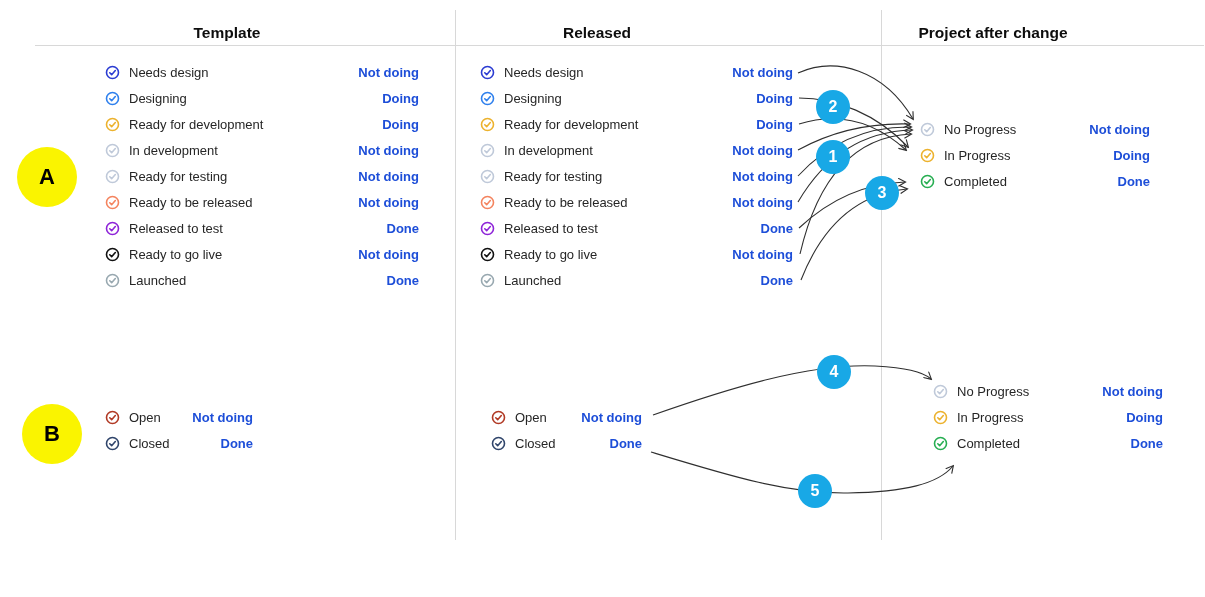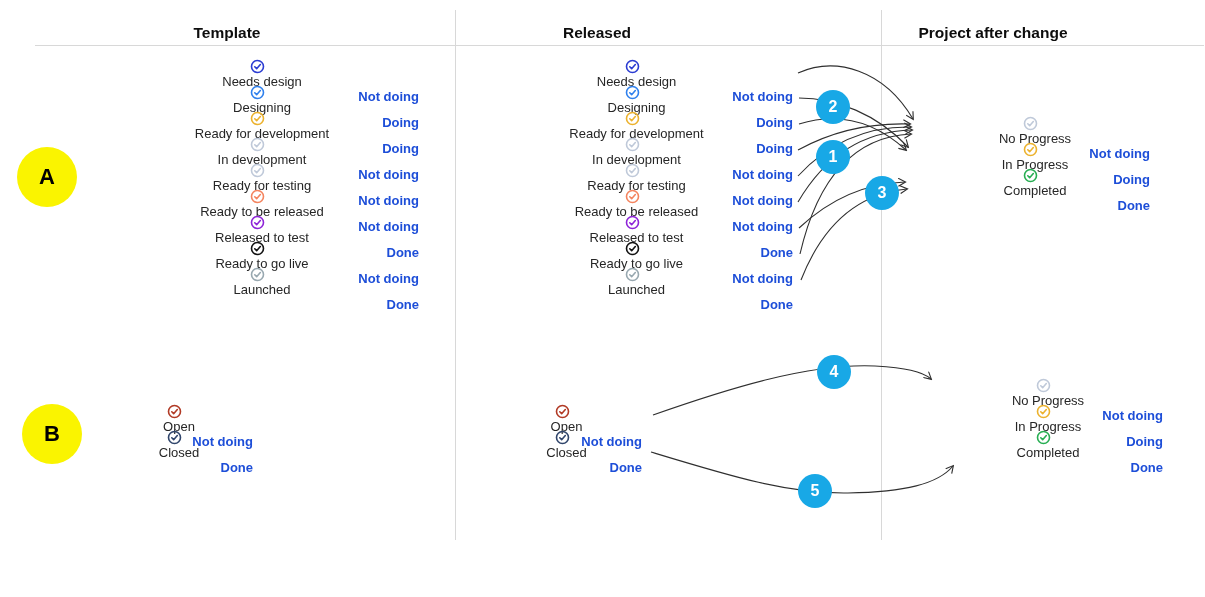--- a/index.html
+++ b/index.html
@@ -16,21 +16,21 @@
   #hdr-template{left:227px;} #hdr-project{left:597px;} #hdr-after{left:993px;}
 
   .list{position:absolute;}
   #list-a-template{left:105px;top:59px;width:314px;}
   #list-a-project {left:480px;top:59px;width:313px;}
   #list-a-after   {left:920px;top:116px;width:230px;}
   #list-b-template{left:105px;top:404px;width:148px;}
   #list-b-project {left:491px;top:404px;width:151px;}
   #list-b-after   {left:933px;top:378px;width:230px;}
 
-  .row{display:flex;align-items:center;height:26px;flex-direction:column;}
+  .row{display:flex;align-items:center;height:26px;}
   .ic{width:15px;height:15px;flex:0 0 15px;margin-right:9px;display:flex;}
   .ic svg{width:15px;height:15px;display:block;}
   .lbl{font-size:13px;color:#262626;white-space:nowrap;}
   .val{margin-left:auto;font-size:13px;font-weight:700;color:#1d4ed8;white-space:nowrap;}
 
   .arrows{position:absolute;left:0;top:0;pointer-events:none;}
   .arrows path{fill:none;stroke:var(--arrow);stroke-width:1.1;}
   .arrows .ah{stroke:var(--arrow);stroke-width:1;fill:none;}
 
   .badge{position:absolute;width:34px;height:34px;border-radius:50%;background:var(--badge);

